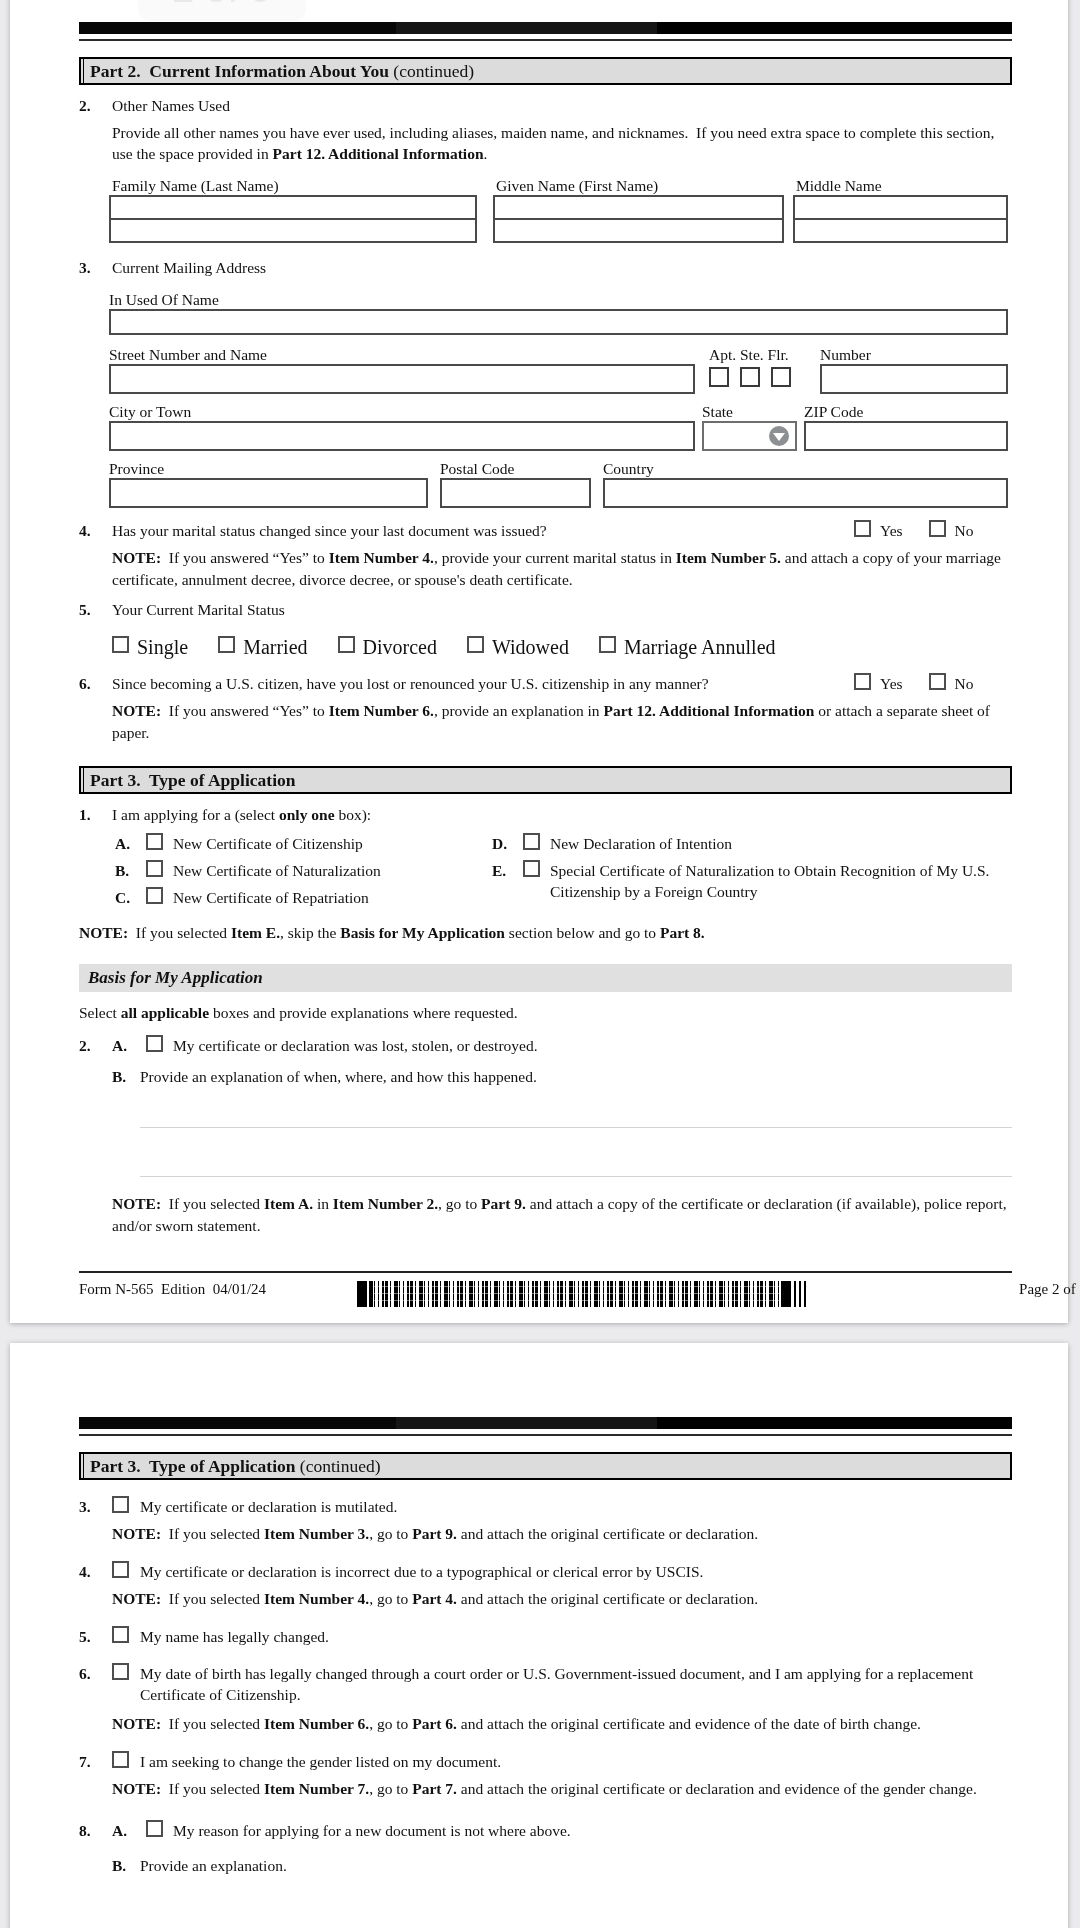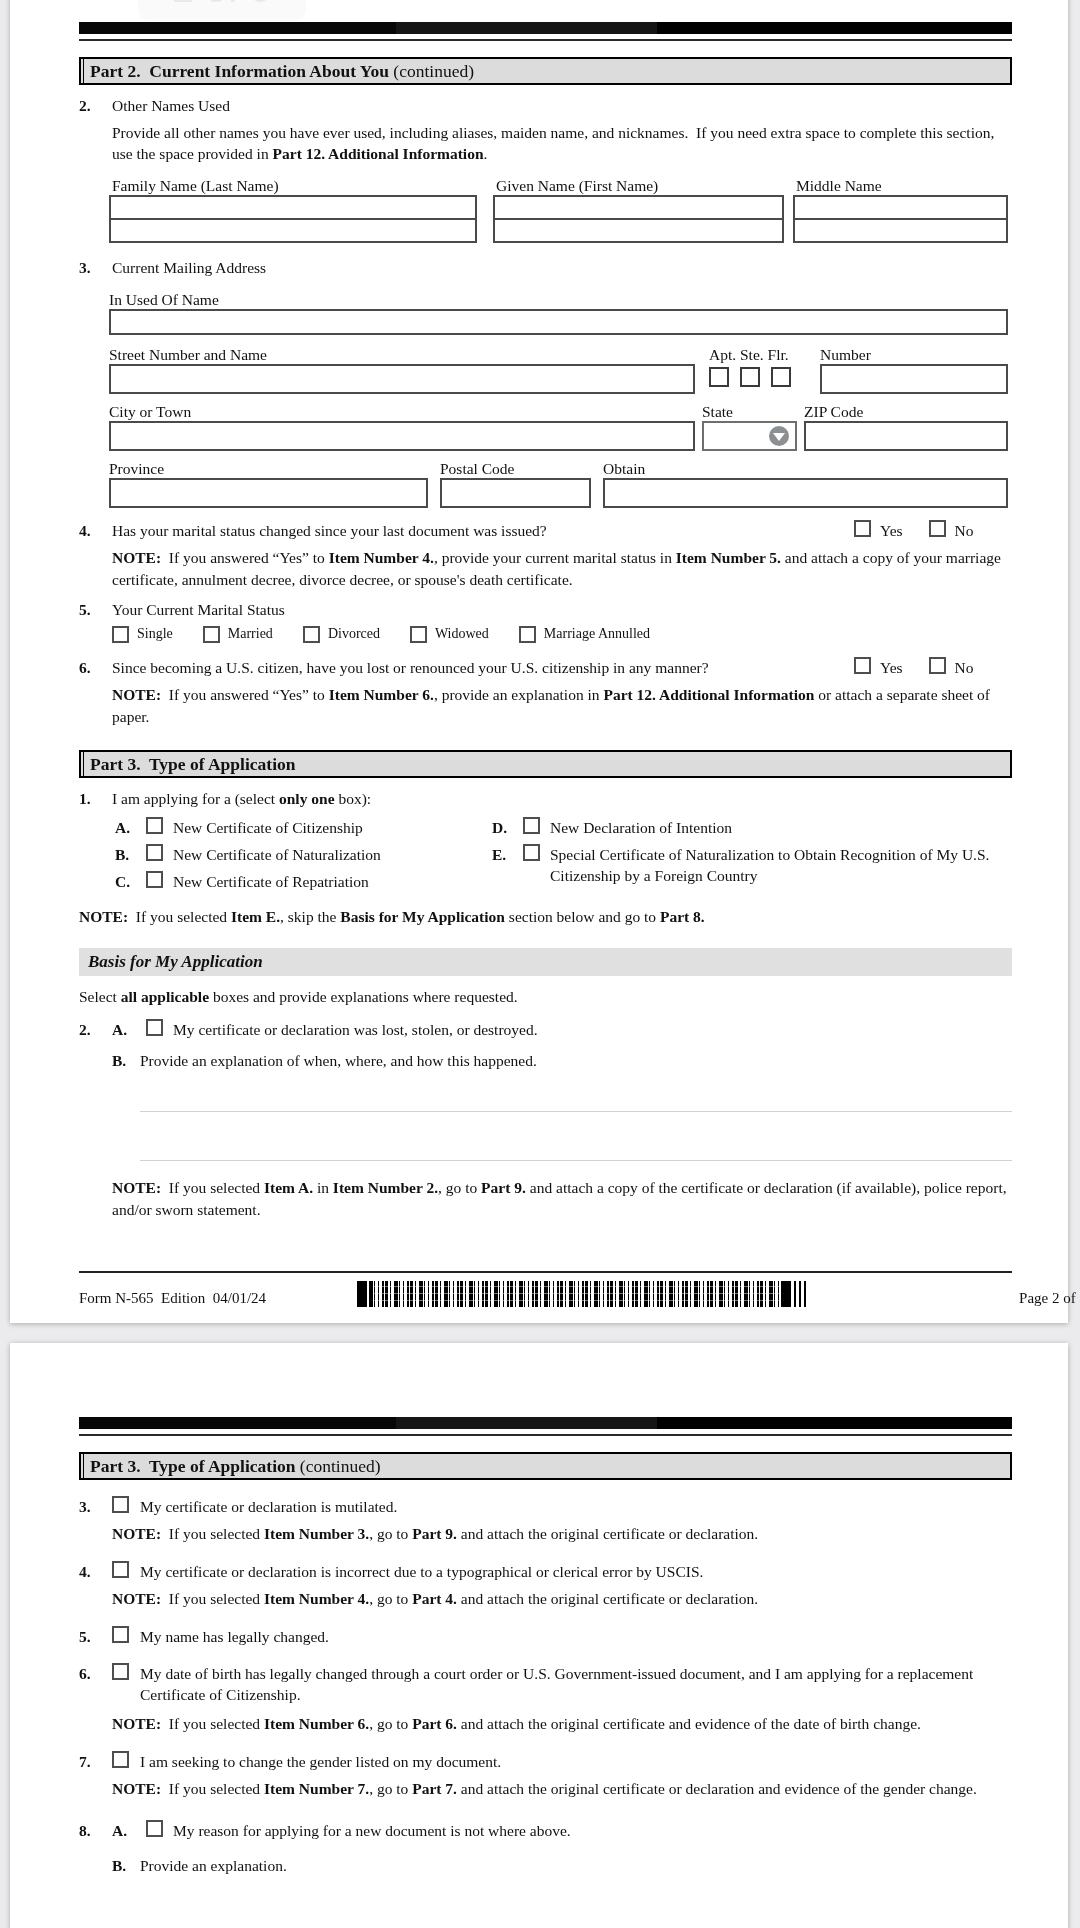--- a/index.html
+++ b/index.html
@@ -58,34 +58,34 @@
   .state-box { position:relative; border-color:#6e6e6e; }
   .ddcircle { position:absolute; right:6px; top:3px; width:20px; height:20px; border-radius:50%; background:#8d9093; }
   .ddtri { position:absolute; left:4px; top:7px; width:0; height:0;
            border-left:6px solid transparent; border-right:6px solid transparent; border-top:8px solid #fff; }
 
   .qrow { display:flex; font-size:15.5px; line-height:21px; }
   .qtext { flex:1; }
   .yesno { flex:none; width:158px; display:flex; gap:26px; margin-left:8px; }
   .ynopt { display:flex; gap:9px; align-items:flex-start; }
 
-  .marital { display:flex; margin-left:33px; margin-top:6px; font-size:14px; }
+  .marital { display:flex; margin-left:33px; margin-top:16px; font-size:20px; }
   .mopt { display:flex; gap:8px; margin-right:30px; align-items:flex-start; }
 
   .p3opts { display:flex; margin-left:36px; margin-top:8px; }
   .p3col-l { width:377px; } .p3col-r { flex:1; }
   .opt { display:flex; margin-bottom:6px; font-size:15.5px; line-height:21px; }
   .opt .cb { margin-right:10px; }
   .opt-label { max-width:545px; }
 
   .wline { height:1px; background:#d2d2d2; margin-left:61px; }
 
   .footer { position:absolute; left:69px; right:56px; bottom:16px; }
   .footrule { height:2px; background:#222; }
-  .footrow { display:flex; align-items:flex-end; margin-top:8px; font-size:15px; }
+  .footrow { display:flex; align-items:flex-start; margin-top:8px; font-size:15px; }
   .footleft { width:278px; flex:none; }
   .footright { width:278px; flex:none; text-align:right; }
   .footmid { flex:1; display:flex; justify-content:center; }
 
   .barcode { width:452px; height:26px; position:relative;
     background-image:
       repeating-linear-gradient(0deg, rgba(255,255,255,0) 0 6px, rgba(255,255,255,.45) 6px 7px),
       repeating-linear-gradient(90deg,#000 0 2px,#fff 2px 3px,#000 3px 6px,#fff 6px 8px,#000 8px 9px,#fff 9px 12px,#000 12px 16px,#fff 16px 17px,#000 17px 18px,#fff 18px 21px,#000 21px 22px,#fff 22px 25px);
   }
   .barcode::before { content:""; position:absolute; left:0; top:0; bottom:0; width:16px;
@@ -188,21 +188,21 @@
     <div class="fldgrp mt8 row">
       <div class="prov-col">
         <div class="lbl t">Province</div>
         <div class="box h30"></div>
       </div>
       <div class="postal-col">
         <div class="lbl t">Postal Code</div>
         <div class="box h30"></div>
       </div>
       <div class="ctry-col">
-        <div class="lbl t">Obtain</div>
+        <div class="lbl t">Country</div>
         <div class="box h30"></div>
       </div>
     </div>
 
     <div class="qrow mt12">
       <span class="inum t">4.</span>
       <span class="qtext t">Has your marital status changed since your last document was issued?</span>
       <span class="yesno">
         <span class="ynopt">
             <span class="cb"></span>

